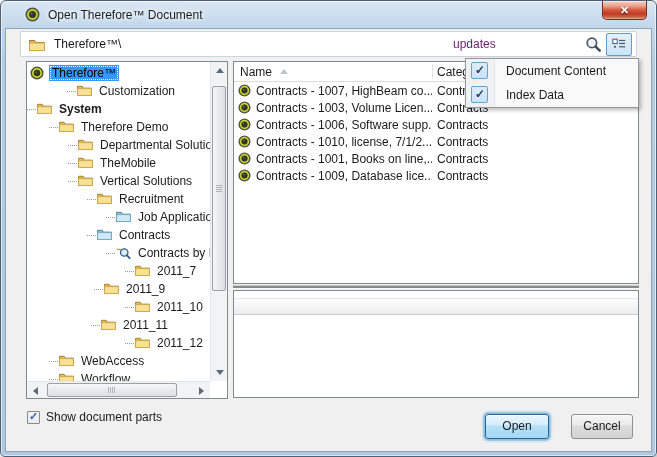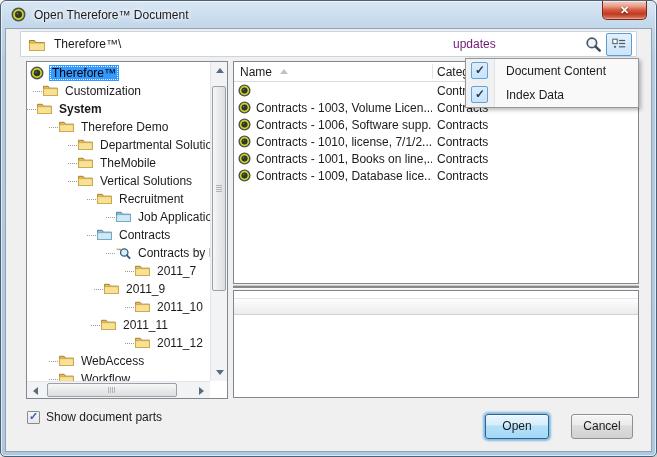--- a/index.html
+++ b/index.html
@@ -5,21 +5,21 @@
   * { margin:0; padding:0; box-sizing:border-box; }
   html,body { background:#fff; font-family:"Liberation Sans", sans-serif; }
   .window {
     position:relative; width:657px; height:457px;
     background:linear-gradient(180deg,#d9e7f4 0%,#c2d7ea 26px,#b4cce2 60px,#aec8df 100%);
     border:1px solid #4c6175; border-radius:6px 6px 5px 5px;
     box-shadow:inset 0 0 0 1px rgba(255,255,255,.6), 2px 3px 8px rgba(0,0,0,.35);
     overflow:visible; font-size:12px; color:#1b1b1b; user-select:none;
   }
   
-  .titlebar { position:absolute; top:0; left:0; right:0; height:27px; display:flex; align-items:center; padding-left:10px; }
+  .titlebar { position:absolute; top:0; left:0; right:0; height:27px; display:flex; align-items:center; padding-left:24px; }
   .titlebar .logo { width:15px; height:15px; display:inline-flex; }
   .title-text { margin-left:8px; text-shadow:0 0 4px #fff,0 0 6px #fff; }
   .close-btn {
     position:absolute; top:0; right:9px; width:45px; height:19px;
     border:1px solid #7c2618; border-top:none; border-radius:0 0 5px 5px;
     background:linear-gradient(180deg,#f7cfc4 0%,#e9a18c 28%,#d6593f 50%,#c03a22 72%,#d97e60 100%);
     color:#fff; font-size:11px; font-weight:bold; text-align:center; line-height:18px;
     text-shadow:0 1px 2px rgba(0,0,0,.6); box-shadow:inset 0 1px 0 rgba(255,255,255,.55), inset 0 -1px 1px rgba(255,255,255,.35);
     cursor:default;
   }
@@ -160,21 +160,21 @@
           <div class="tree-row selected" style="padding-left: 3px;">
     <span class="t-icon">
               <svg viewBox="0 0 16 16" width="14" height="14">
                 <circle cx="8" cy="8" r="6.6" fill="#c9d62f" stroke="#4f5243" stroke-width="1.7"></circle>
                 <circle cx="8" cy="8" r="3.4" fill="#35382b" stroke="#23251c" stroke-width="0.8"></circle>
                 <circle cx="6.9" cy="6.9" r="1" fill="#70735a"></circle>
               </svg>
             </span>
     <span class="label">Therefore™</span>
   </div>
-          <div class="tree-row" style="padding-left: 6px;">
+          <div class="tree-row" style="padding-left: 40px;">
     <span class="connector"></span>
             <span class="t-icon">
               <svg viewBox="0 0 16 13" width="15" height="12">
                 <path d="M0.5 2.5h5l1.4 2h8.6v8h-15z" fill="#e9bd4f" stroke="#9d7b28"></path>
                 <path d="M0.5 5h15v7.5h-15z" fill="#f8e094" stroke="#cda84e"></path>
               </svg>
             </span>
     <span class="label">Customization</span>
   </div>
           <div class="tree-row" style=" font-weight: bold;">
@@ -372,20 +372,21 @@
       </div>
       <div id="list-rows">
           <div class="list-row">
     <span class="d-icon">
               <svg viewBox="0 0 16 16" width="13" height="13">
                 <circle cx="8" cy="8" r="6.6" fill="#c9d62f" stroke="#4f5243" stroke-width="1.7"></circle>
                 <circle cx="8" cy="8" r="3.4" fill="#35382b" stroke="#23251c" stroke-width="0.8"></circle>
                 <circle cx="6.9" cy="6.9" r="1" fill="#70735a"></circle>
               </svg>
             </span>
+    <span class="d-name">Contracts - 1007, HighBeam co...</span>
     <span class="d-cat">Contracts</span>
   </div>
           <div class="list-row">
     <span class="d-icon">
               <svg viewBox="0 0 16 16" width="13" height="13">
                 <circle cx="8" cy="8" r="6.6" fill="#c9d62f" stroke="#4f5243" stroke-width="1.7"></circle>
                 <circle cx="8" cy="8" r="3.4" fill="#35382b" stroke="#23251c" stroke-width="0.8"></circle>
                 <circle cx="6.9" cy="6.9" r="1" fill="#70735a"></circle>
               </svg>
             </span>

